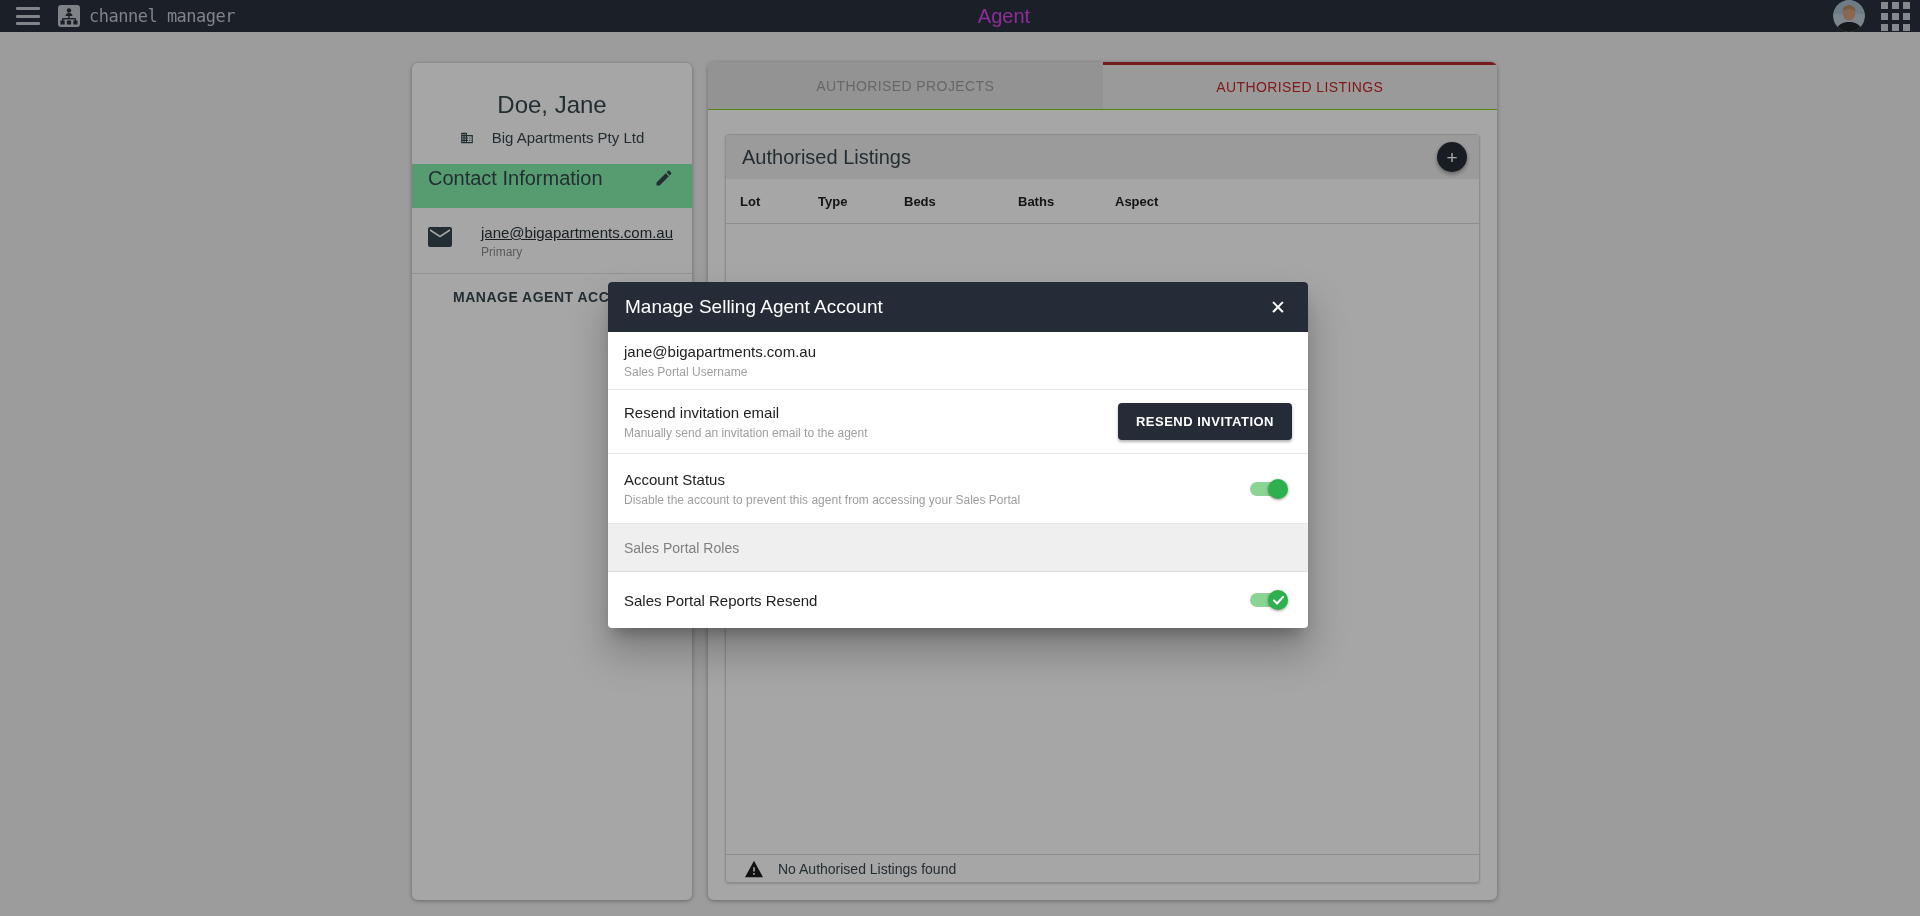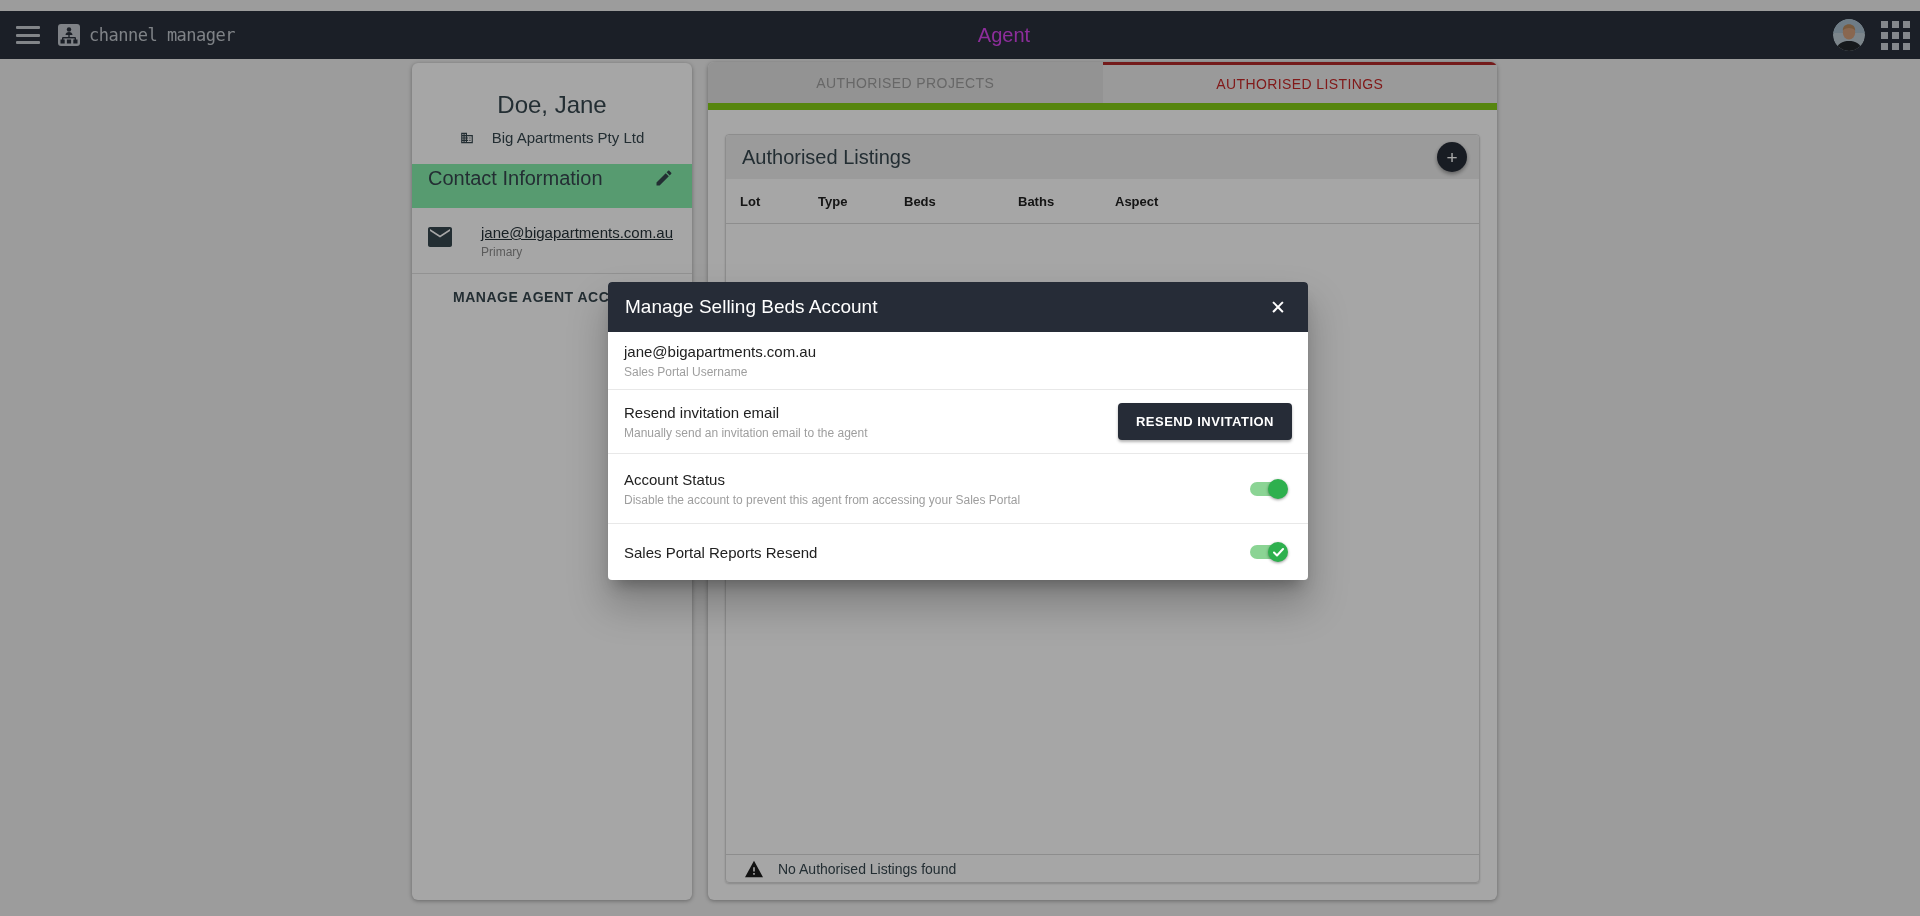--- a/index.html
+++ b/index.html
@@ -1,21 +1,21 @@
 <!DOCTYPE html>
 <html><head>
 <meta charset="utf-8">
 <style>
   * { margin:0; padding:0; box-sizing:border-box; }
   body { font-family:"Liberation Sans", sans-serif; background:#f0f0f0; }
   .page { position:relative; width:1920px; height:916px; overflow:hidden; background:#f0f0f0; }
 
   
-  .topbar { position:absolute; top:0; left:0; width:1920px; height:48px;
-            background:#2a313c; display:flex; align-items:center; z-index:1;margin-top:11px; }
+  .topbar { position:absolute; top:0; left:0; width:1920px; height:32px;
+            background:#2a313c; display:flex; align-items:center; z-index:1; }
   .hamburger { margin-left:16px; width:24px; height:18px; display:flex; flex-direction:column;
                justify-content:space-between; cursor:pointer; }
   .hamburger span { display:block; height:3px; background:#c8cdd3; border-radius:1px; }
   .logo { display:flex; align-items:center; margin-left:18px; cursor:pointer; }
   .logo-text { color:#c3c8cf; font-family:"DejaVu Sans Mono", monospace; font-size:17px;
                letter-spacing:-0.5px; margin-left:9px; }
   .topbar-title { position:absolute; left:1004px; transform:translateX(-50%);
                   color:#d946ef; font-size:20px; }
   .topbar-right { position:absolute; right:10px; display:flex; align-items:center; gap:16px; }
   .avatar { width:32px; height:32px; border-radius:50%; overflow:hidden; cursor:pointer; }
@@ -40,21 +40,21 @@
   .email-link { font-size:15px; color:#263238; text-decoration:underline; cursor:pointer; }
   .email-sub { font-size:12px; color:#8d8d8d; margin-top:4px; }
   .manage-btn { height:46px; display:flex; align-items:center; justify-content:center;
                 font-size:14px; font-weight:600; letter-spacing:0.5px; color:#37474f;
                 cursor:pointer; white-space:nowrap; }
 
   
   .content-card { position:absolute; left:708px; top:62px; width:789px; height:838px;
                   background:#fff; border-radius:6px; box-shadow:0 1px 4px rgba(0,0,0,0.35);
                   display:flex; flex-direction:column; z-index:1; }
-  .tabbar { display:flex; height:48px; border-bottom:7px solid #84cc16; flex:none;
+  .tabbar { display:flex; height:48px; border-bottom:1px solid #84cc16; flex:none;
             border-radius:6px 6px 0 0; overflow:hidden; }
   .tab { width:50%; display:flex; align-items:center; justify-content:center;
          font-size:14px; font-weight:500; letter-spacing:0.4px; cursor:pointer; }
   .tab.inactive { background:#e2e2e2; color:#9e9e9e; }
   .tab.active { background:#ededed; color:#c62828; border-top:3px solid #b22a2a; }
   .content-inner { flex:1; padding:24px 17px 17px 17px; display:flex; }
   .listing-card { flex:1; border:1px solid #d9d9d9; border-radius:4px;
                   box-shadow:0 1px 2px rgba(0,0,0,0.18); display:flex; flex-direction:column; }
   .listing-toolbar { height:44px; background:#efefef; border-radius:4px 4px 0 0; flex:none;
                      display:flex; align-items:center; justify-content:space-between;
@@ -228,21 +228,21 @@
           <span class="empty-msg">No Authorised Listings found</span>
         </div>
       </div>
     </div>
   </section>
 
   <div class="overlay"></div>
 
   <div class="modal">
     <div class="modal-header">
-      <span class="modal-title">Manage Selling Beds Account</span>
+      <span class="modal-title">Manage Selling Agent Account</span>
       <span class="modal-close">✕</span>
     </div>
 
     <div class="mrow r1">
       <div>
         <div class="mrow-title">jane@bigapartments.com.au</div>
         <div class="mrow-sub">Sales Portal Username</div>
       </div>
     </div>
 
@@ -258,20 +258,21 @@
       <div>
         <div class="mrow-title">Account Status</div>
         <div class="mrow-sub">Disable the account to prevent this agent from accessing your Sales Portal</div>
       </div>
       <div class="toggle">
         <div class="track"></div>
           <div class="thumb"></div>
       </div>
     </div>
 
+    <div class="msection">Sales Portal Roles</div>
 
     <div class="mrow r4">
       <div class="mrow-title">Sales Portal Reports Resend</div>
       <div class="toggle">
         <div class="track"></div>
         <div class="thumb">
           <svg width="11" height="9" viewBox="0 0 11 9">
             <polyline points="1,4.5 4,7.5 10,1" fill="none" stroke="#fff" stroke-width="2" stroke-linecap="round" stroke-linejoin="round"></polyline>
           </svg>
         </div>

